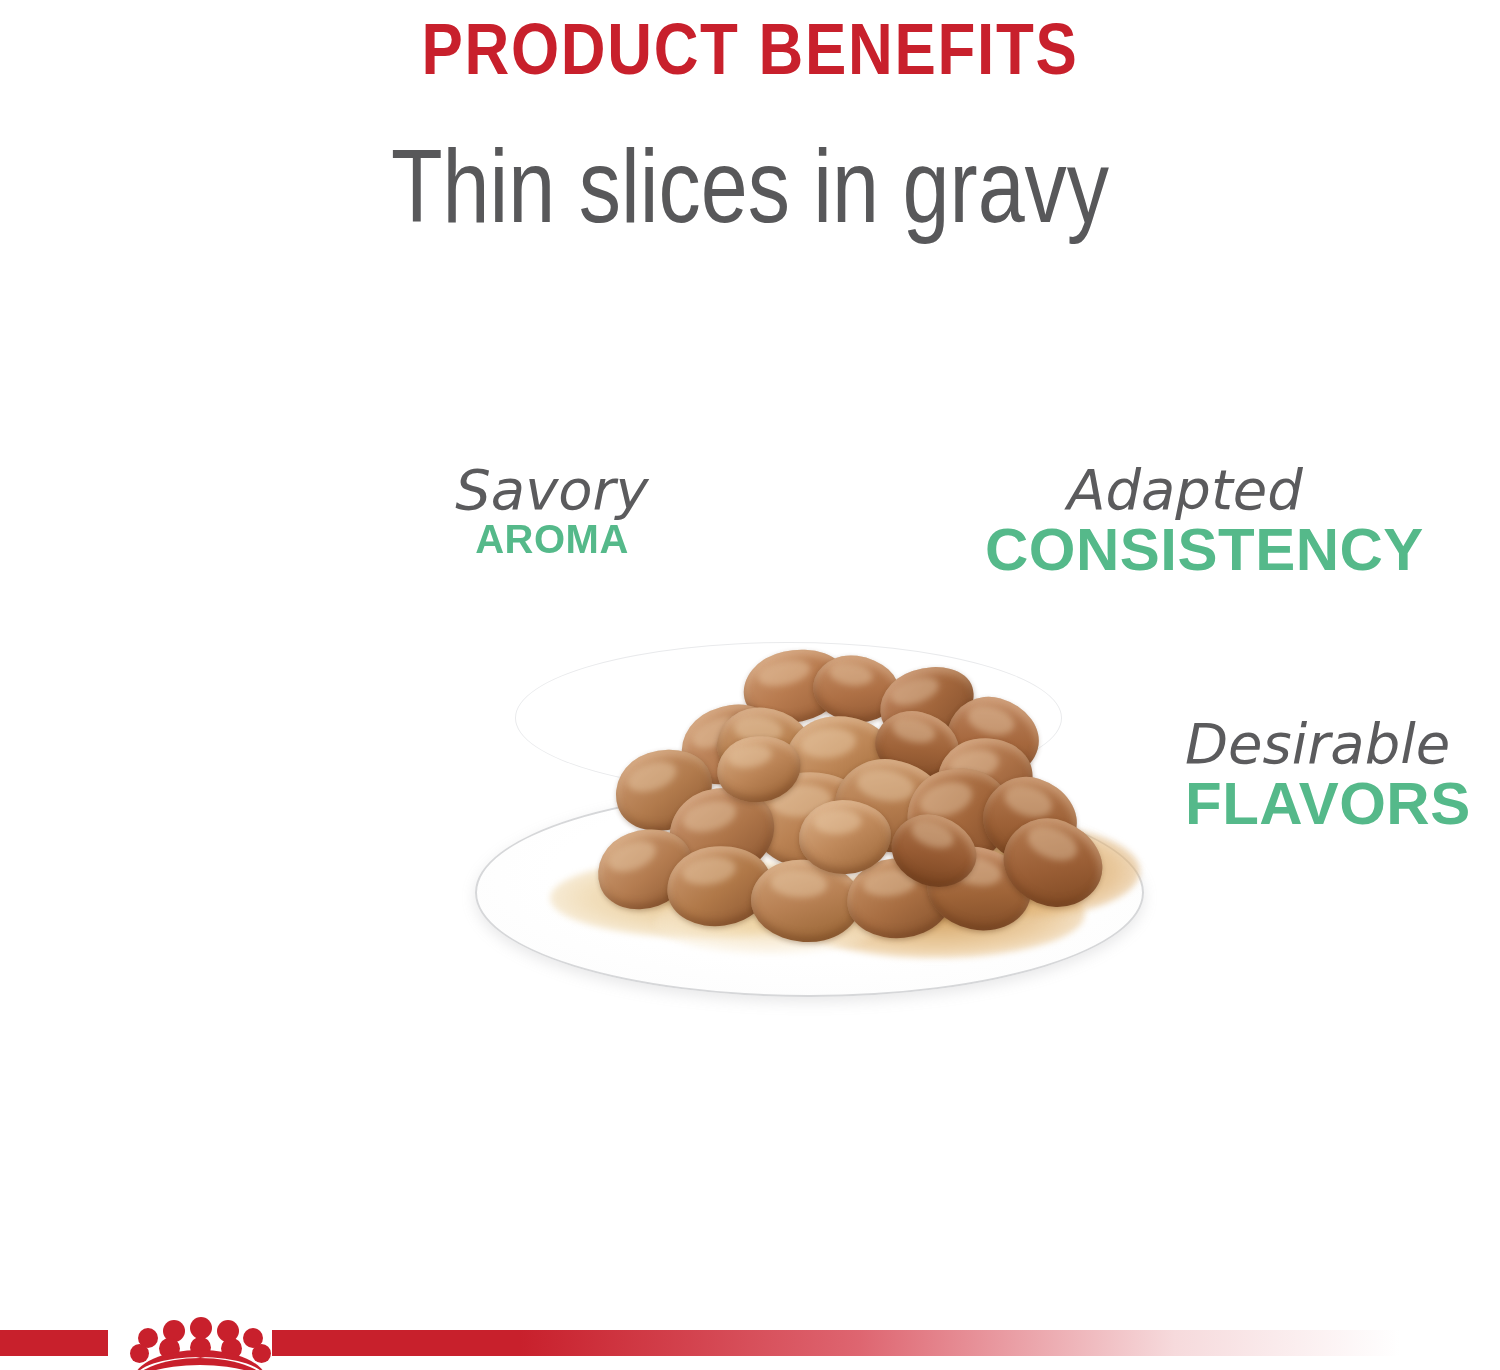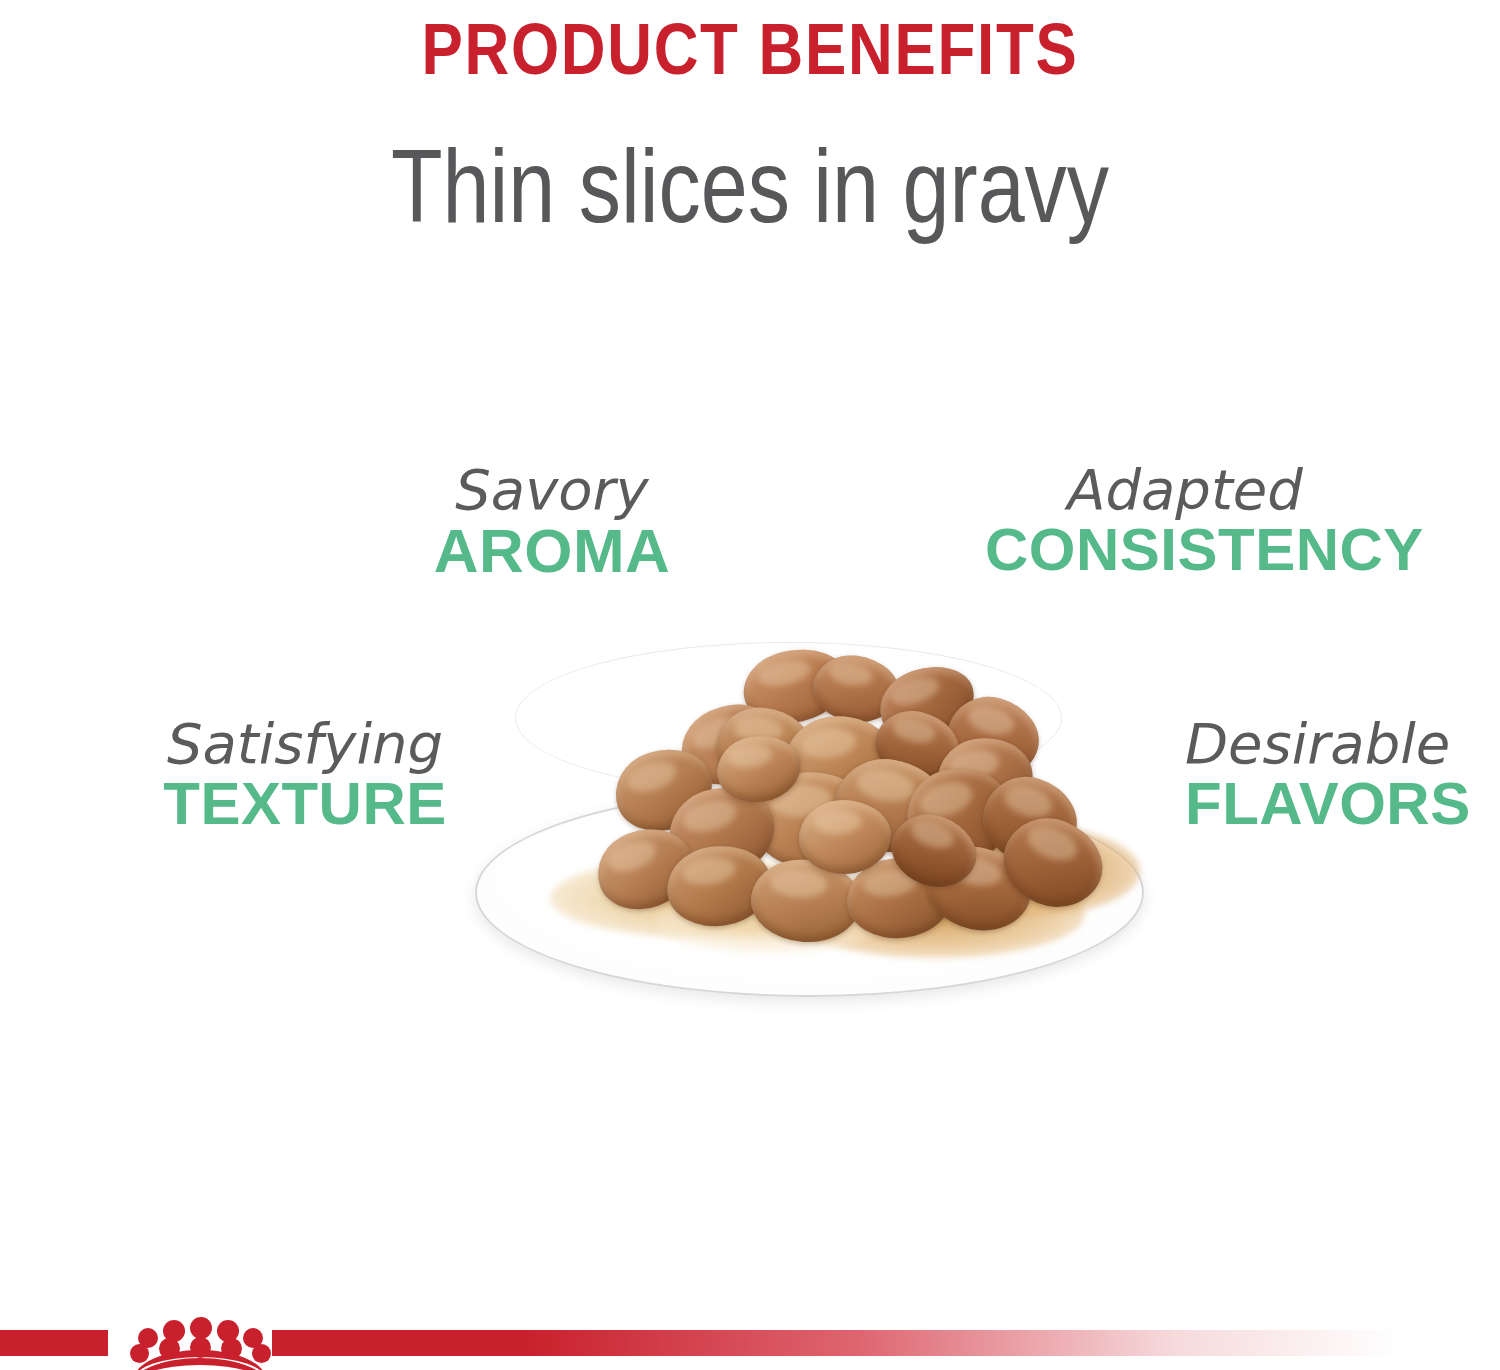--- a/index.html
+++ b/index.html
@@ -67,21 +67,21 @@
     display: block;
     font-family: "Liberation Sans", sans-serif;
     font-weight: 700;
     color: #55B98A;
     line-height: 1.08;
     letter-spacing: 0.5px;
   }
 
   #benefit-aroma        { left: 402px;  top: 438px; width: 300px; text-align: center; }
   #benefit-aroma .b-lead { font-size: 56px; }
-  #benefit-aroma .b-main { font-size: 62px; }
+  #benefit-aroma .b-main { font-size: 40px; }
 
   #benefit-consistency        { left: 985px; top: 438px; width: 400px; text-align: center; }
   #benefit-consistency .b-lead { font-size: 56px; }
   #benefit-consistency .b-main { font-size: 60px; }
 
   #benefit-texture        { left: 140px;  top: 692px; width: 330px; text-align: center; }
   #benefit-texture .b-lead { font-size: 56px; }
   #benefit-texture .b-main { font-size: 60px; }
 
   #benefit-flavors        { left: 1185px; top: 692px; width: 320px; text-align: left; }
@@ -198,24 +198,20 @@
   <div class="benefit" id="benefit-aroma">
     <span class="b-lead">Savory</span>
     <span class="b-main">AROMA</span>
   </div>
 
   <div class="benefit" id="benefit-consistency">
     <span class="b-lead">Adapted</span>
     <span class="b-main">CONSISTENCY</span>
   </div>
 
-  <div class="benefit" id="benefit-texture">
-    <span class="b-lead">Satisfying</span>
-    <span class="b-main">TEXTURE</span>
-  </div>
 
   <div class="benefit" id="benefit-flavors">
     <span class="b-lead">Desirable</span>
     <span class="b-main">FLAVORS</span>
   </div>
 
   <div id="food-photo">
 
     <div class="plate"></div>
     <div class="plate-inner"></div>

